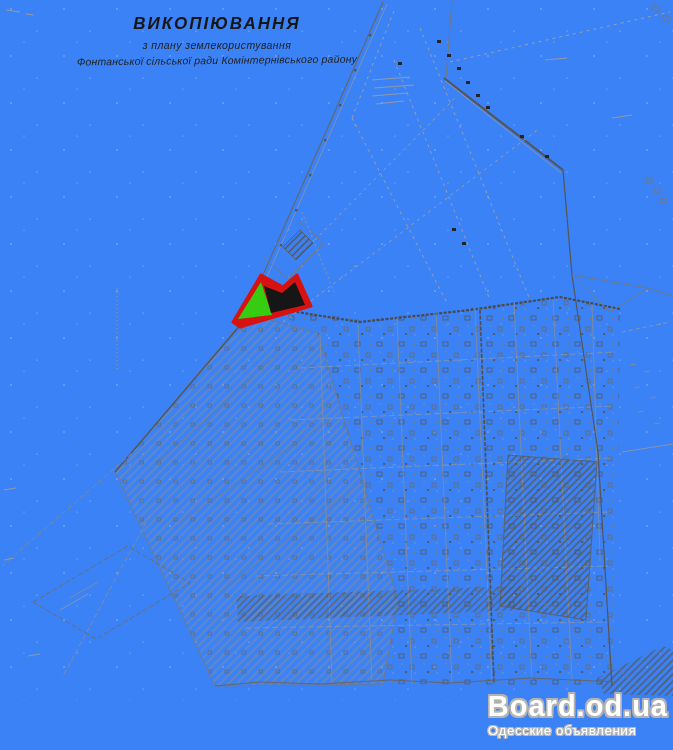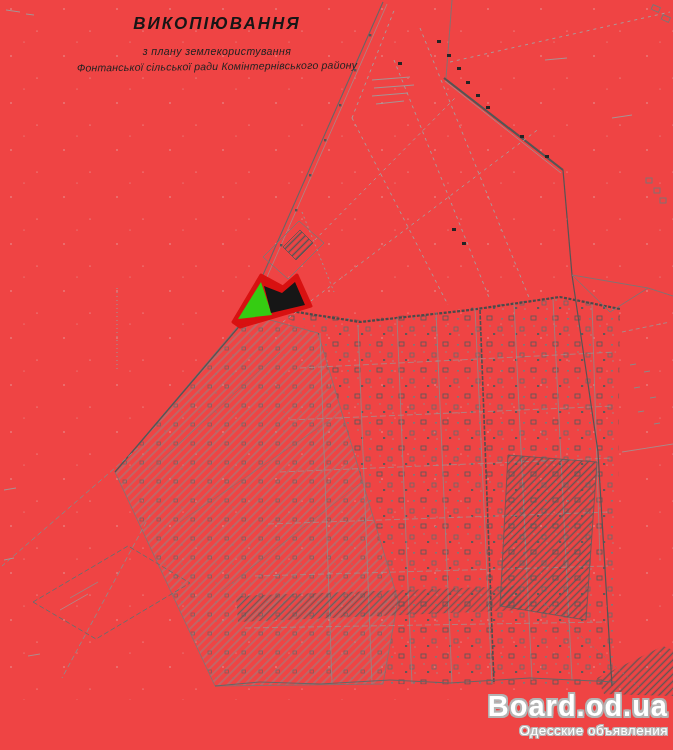--- a/index.html
+++ b/index.html
@@ -1,27 +1,27 @@
 <!DOCTYPE html>
 <html><head>
 <meta charset="utf-8">
 <style>
   html,body{margin:0;padding:0;}
   body{width:673px;height:750px;background:#ffffff;overflow:hidden;
        font-family:"Liberation Sans", sans-serif;}
-  .page{position:relative;width:673px;height:750px;background:#ef4444;}
+  .page{position:relative;width:673px;height:750px;background:#3b82f6;}
   .map-svg{position:absolute;left:0;top:0;}
   .title-block{position:absolute;left:52px;top:14px;width:330px;text-align:center;
                color:#1c1c1c;z-index:3;}
   .title-main{font-style:italic;font-weight:bold;font-size:17px;letter-spacing:2px;
               color:#161616;}
-  .title-sub{font-style:italic;font-size:10.5px;margin-top:11px;letter-spacing:0.4px;color:#222;}
+  .title-sub{font-style:italic;font-size:10.5px;margin-top:5px;letter-spacing:0.4px;color:#222;}
   .title-sub2{font-style:italic;font-size:10.5px;margin-top:3px;letter-spacing:0.2px;color:#222;
               transform:rotate(-0.6deg);}
-  .watermark{position:absolute;right:5px;bottom:13px;text-align:right;z-index:4;
+  .watermark{position:absolute;right:5px;bottom:13px;text-align:left;z-index:4;
              line-height:1;}
   .wm-site{font-weight:bold;font-size:29px;letter-spacing:1px;color:#ffffff;
      text-shadow:-1.6px -1.6px 0 #b3b3b3, 1.6px -1.6px 0 #b3b3b3,
                  -1.6px 1.6px 0 #b3b3b3, 1.6px 1.6px 0 #b3b3b3,
                  -1.6px 0 0 #b3b3b3, 1.6px 0 0 #b3b3b3,
                  0 -1.6px 0 #b3b3b3, 0 1.6px 0 #b3b3b3;}
   .wm-tag{font-weight:normal;font-size:13.5px;letter-spacing:0.5px;color:#ffffff;margin-top:3px;
      text-shadow:-1.2px -1.2px 0 #b9b9b9, 1.2px -1.2px 0 #b9b9b9,
                  -1.2px 1.2px 0 #b9b9b9, 1.2px 1.2px 0 #b9b9b9,
                  -1.2px 0 0 #b9b9b9, 1.2px 0 0 #b9b9b9,

